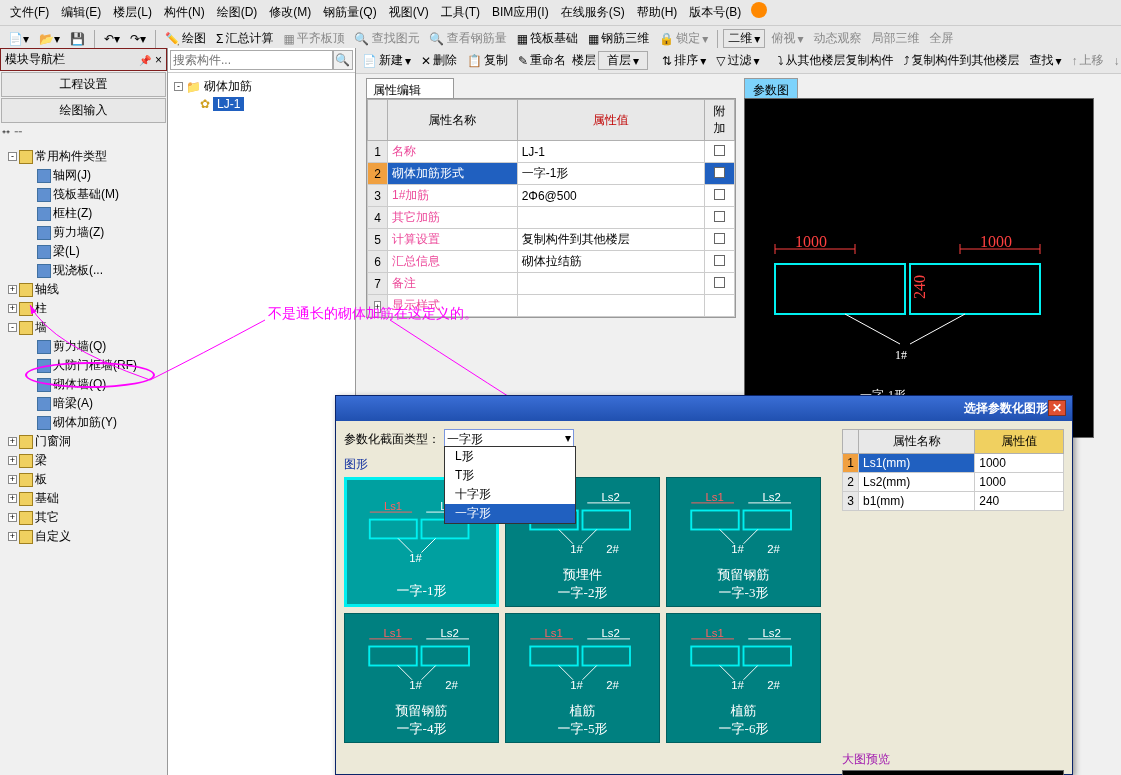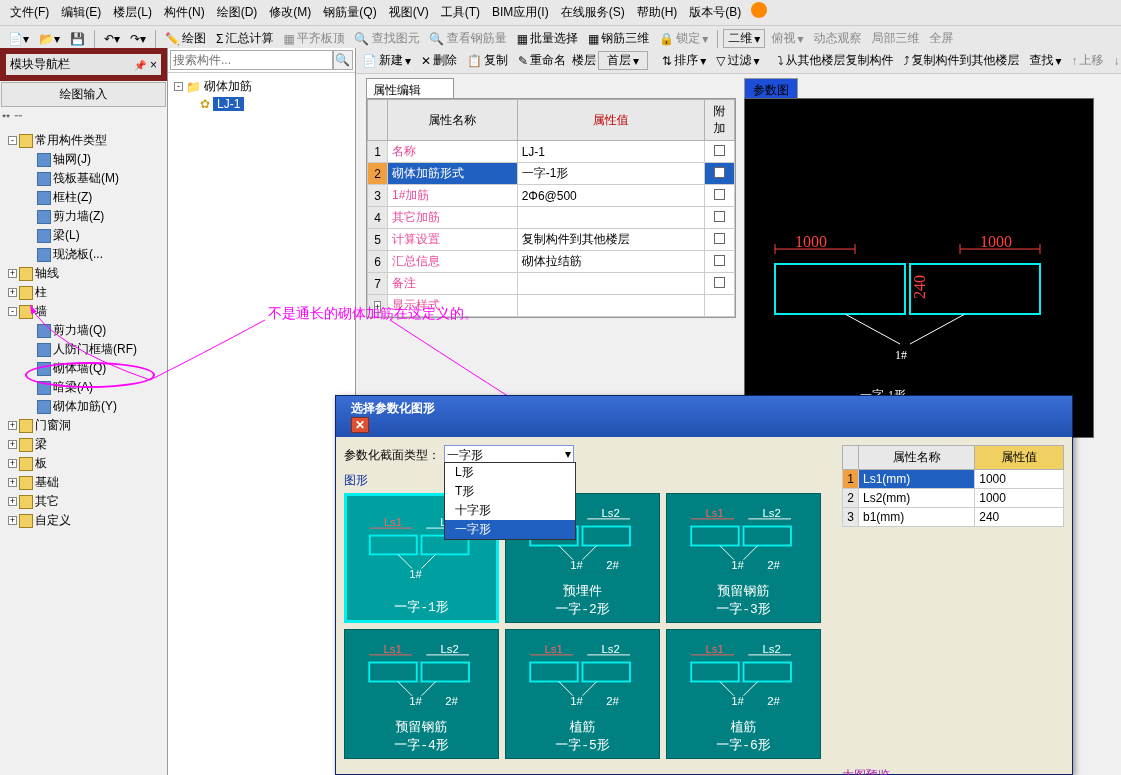--- a/index.html
+++ b/index.html
@@ -11,21 +11,21 @@
 .menubar .icon-gj { width: 16px; height: 16px; background: #ff8800; border-radius: 50%; margin-left: 4px; }
 
 
 .toolbar { display: flex; align-items: center; background: #e8e8e8; border-bottom: 1px solid #ccc; padding: 2px 4px; gap: 2px; }
 .tb-btn { padding: 2px 4px; display: flex; align-items: center; gap: 2px; cursor: pointer; }
 .tb-sep { width: 1px; height: 18px; background: #aaa; margin: 0 3px; }
 .gray { color: #888; }
 
 
 .left-panel { position: absolute; left: 0; top: 48px; width: 168px; height: 727px; background: #f0f0f0; border-right: 1px solid #999; }
-.panel-title { background: #e4e4e4; border: 6px solid #7f1d1d; padding: 2px 4px; display: flex; justify-content: space-between; align-items: center; }
+.panel-title { background: #e4e4e4; border: 1px solid #7f1d1d; padding: 2px 4px; display: flex; justify-content: space-between; align-items: center; }
 .pin { font-size: 10px; }
 .panel-tab { background: #e8e8e8; border: 1px solid #b0b0b0; padding: 3px; text-align: center; margin: 1px; }
 .tree-toolbar { padding: 2px; display: flex; gap: 4px; }
 .tree { padding: 2px 0; overflow-y: auto; max-height: 610px; }
 .tree-node { padding: 1px 2px; display: flex; align-items: center; gap: 2px; white-space: nowrap; cursor: pointer; }
 .tree-indent { display: inline-block; }
 .tree-toggle { width: 9px; height: 9px; border: 1px solid #888; text-align: center; line-height: 7px; font-size: 9px; background: #fff; }
 .tree-icon { width: 14px; height: 14px; display: inline-block; }
 .folder-icon { background: #f0d060; border: 1px solid #a08020; }
 .item-icon { background: #6090d0; border: 1px solid #4070a0; }
@@ -53,45 +53,45 @@
 .prop-table td.num { background: #e8e8e8; text-align: center; width: 20px; }
 .prop-table td.name { color: #ec4899; }
 .prop-table tr.sel td { background: #2060c0; color: #fff; }
 .prop-table tr.sel td.num { background: #f0a040; color: #000; }
 .prop-table tr.sel td.val { background: #fff; color: #000; }
 .prop-table td.checkbox { text-align: center; width: 30px; }
 .chk { width: 11px; height: 11px; border: 1px solid #666; display: inline-block; background: #fff; }
 
 
 .param-panel { position: absolute; left: 388px; top: 50px; width: 350px; height: 340px; background: #000; border: 1px solid #666; }
-.param-title { position: absolute; left: 388px; top: 30px; background: #1d4ed8; border: 1px solid #999; padding: 3px 8px; }
+.param-title { position: absolute; left: 388px; top: 30px; background: #7dd3fc; border: 1px solid #999; padding: 3px 8px; }
 .diag-text-red { fill: #ff4040; font-family: serif; font-size: 16px; }
 .diag-text-white { fill: #fff; font-family: serif; }
 .diag-line { stroke: #00f0f0; stroke-width: 2; fill: none; }
 .diag-thin { stroke: #fff; stroke-width: 1; }
 .diag-thin-red { stroke: #ff4040; stroke-width: 1; }
 
 
 .annotation { position: absolute; left: 268px; top: 305px; color: #ff00ff; font-size: 14px; }
 
 
 .dialog { position: absolute; left: 335px; top: 395px; width: 738px; height: 380px; background: #ece9d8; border: 1px solid #0a246a; box-shadow: 2px 2px 6px rgba(0,0,0,.4); }
-.dialog-title { background: linear-gradient(#3a6ed5, #2050b0); color: #fff; padding: 4px 15px; display: flex; justify-content: center; font-weight: bold; flex-direction: column; }
+.dialog-title { background: linear-gradient(#3a6ed5, #2050b0); color: #fff; padding: 4px 6px; display: flex; justify-content: flex-end; font-weight: bold; }
 .dialog-close { width: 18px; height: 16px; background: #e05030; color: #fff; text-align: center; line-height: 14px; cursor: pointer; border: 1px solid #803020; }
 .dialog-body { padding: 8px; position: relative; height: calc(100% - 24px); }
 .dlg-row { display: flex; align-items: center; gap: 4px; margin-bottom: 6px; }
 .dlg-combo { width: 130px; border: 1px solid #7a96df; background: #fff; padding: 1px 2px; position: relative; }
 .dlg-dropdown { position: absolute; left: -1px; top: 16px; width: 132px; background: #fff; border: 1px solid #333; z-index: 10; }
 .dlg-dropdown div { padding: 1px 10px; }
 .dlg-dropdown div.hl { background: #2060c0; color: #fff; }
 .dlg-section { color: #1030a0; margin: 4px 0; }
 .shapes-grid { display: flex; flex-wrap: wrap; gap: 6px; width: 490px; }
 .shape-tile { width: 155px; height: 130px; background: #008080; border: 1px solid #006060; display: flex; flex-direction: column; align-items: center; justify-content: flex-end; padding: 4px; cursor: pointer; }
 .shape-tile.selected { border: 3px solid #00f0f0; background: #00a0a0; }
-.shape-label { color: #fff; text-align: center; font-size: 13px; font-family: Liberation Mono, monospace; margin-top: 8px; }
+.shape-label { color: #fff; text-align: center; font-size: 13px; font-family: Liberation Serif, serif; margin-top: 8px; }
 .shape-svg { flex: 1; width: 100%; }
 
 .dlg-right { position: absolute; right: 8px; top: 8px; width: 222px; }
 .dlg-prop-table { width: 100%; border-collapse: collapse; background: #fff; border: 1px solid #999; }
 .dlg-prop-table th { background: #e8e8e8; border: 1px solid #b0b0b0; padding: 3px; font-weight: normal; }
 .dlg-prop-table th.val { background: #f0d060; }
 .dlg-prop-table td { border: 1px solid #ccc; padding: 2px 4px; height: 16px; }
 .dlg-prop-table td.num { background: #e8e8e8; text-align: center; width: 16px; }
 .dlg-prop-table tr.sel td.name { background: #2060c0; color: #fff; }
 .dlg-prop-table tr.sel td.num { background: #f0a040; }
@@ -127,21 +127,21 @@
   <span class="tb-btn">💾</span>
   <span class="tb-sep"></span>
   <span class="tb-btn">↶▾</span>
   <span class="tb-btn">↷▾</span>
   <span class="tb-sep"></span>
   <span class="tb-btn">✏️<span>绘图</span></span>
   <span class="tb-btn">Σ <span>汇总计算</span></span>
   <span class="tb-btn gray">▦ <span>平齐板顶</span></span>
   <span class="tb-btn gray">🔍 <span>查找图元</span></span>
   <span class="tb-btn gray">🔍 <span>查看钢筋量</span></span>
-  <span class="tb-btn">▦ <span>批量选择</span></span>
+  <span class="tb-btn">▦ <span>筏板基础</span></span>
   <span class="tb-btn">▦ <span>钢筋三维</span></span>
   <span class="tb-btn gray">🔒 <span>锁定</span>▾</span>
   <span class="tb-sep"></span>
   <span class="tb-btn" style="border:1px solid #aaa;padding:0 4px"><span>二维</span> ▾</span>
   <span class="tb-btn gray"><span>俯视</span>▾</span>
   <span class="tb-btn gray">
       <span>动态观察</span>
     </span>
   <span class="tb-btn gray">
       <span>局部三维</span>
@@ -149,20 +149,21 @@
   <span class="tb-btn gray">
       <span>全屏</span>
     </span>
 </div>
 
 <div class="left-panel">
   <div class="panel-title">
     <span>模块导航栏</span>
     <span><span class="pin">📌</span> <span>×</span></span>
   </div>
+  <div class="panel-tab">工程设置</div>
   <div class="panel-tab">绘图输入</div>
   <div class="tree-toolbar">
     <span>⁺⁺</span>
     <span>⁻⁻</span>
   </div>
   <div class="tree" id="nav-tree">
       <div class="tree-node">
         <span class="tree-indent" style="width:4px"></span>
         <span class="tree-toggle">-</span>
         <span class="tree-icon folder-icon"></span>

